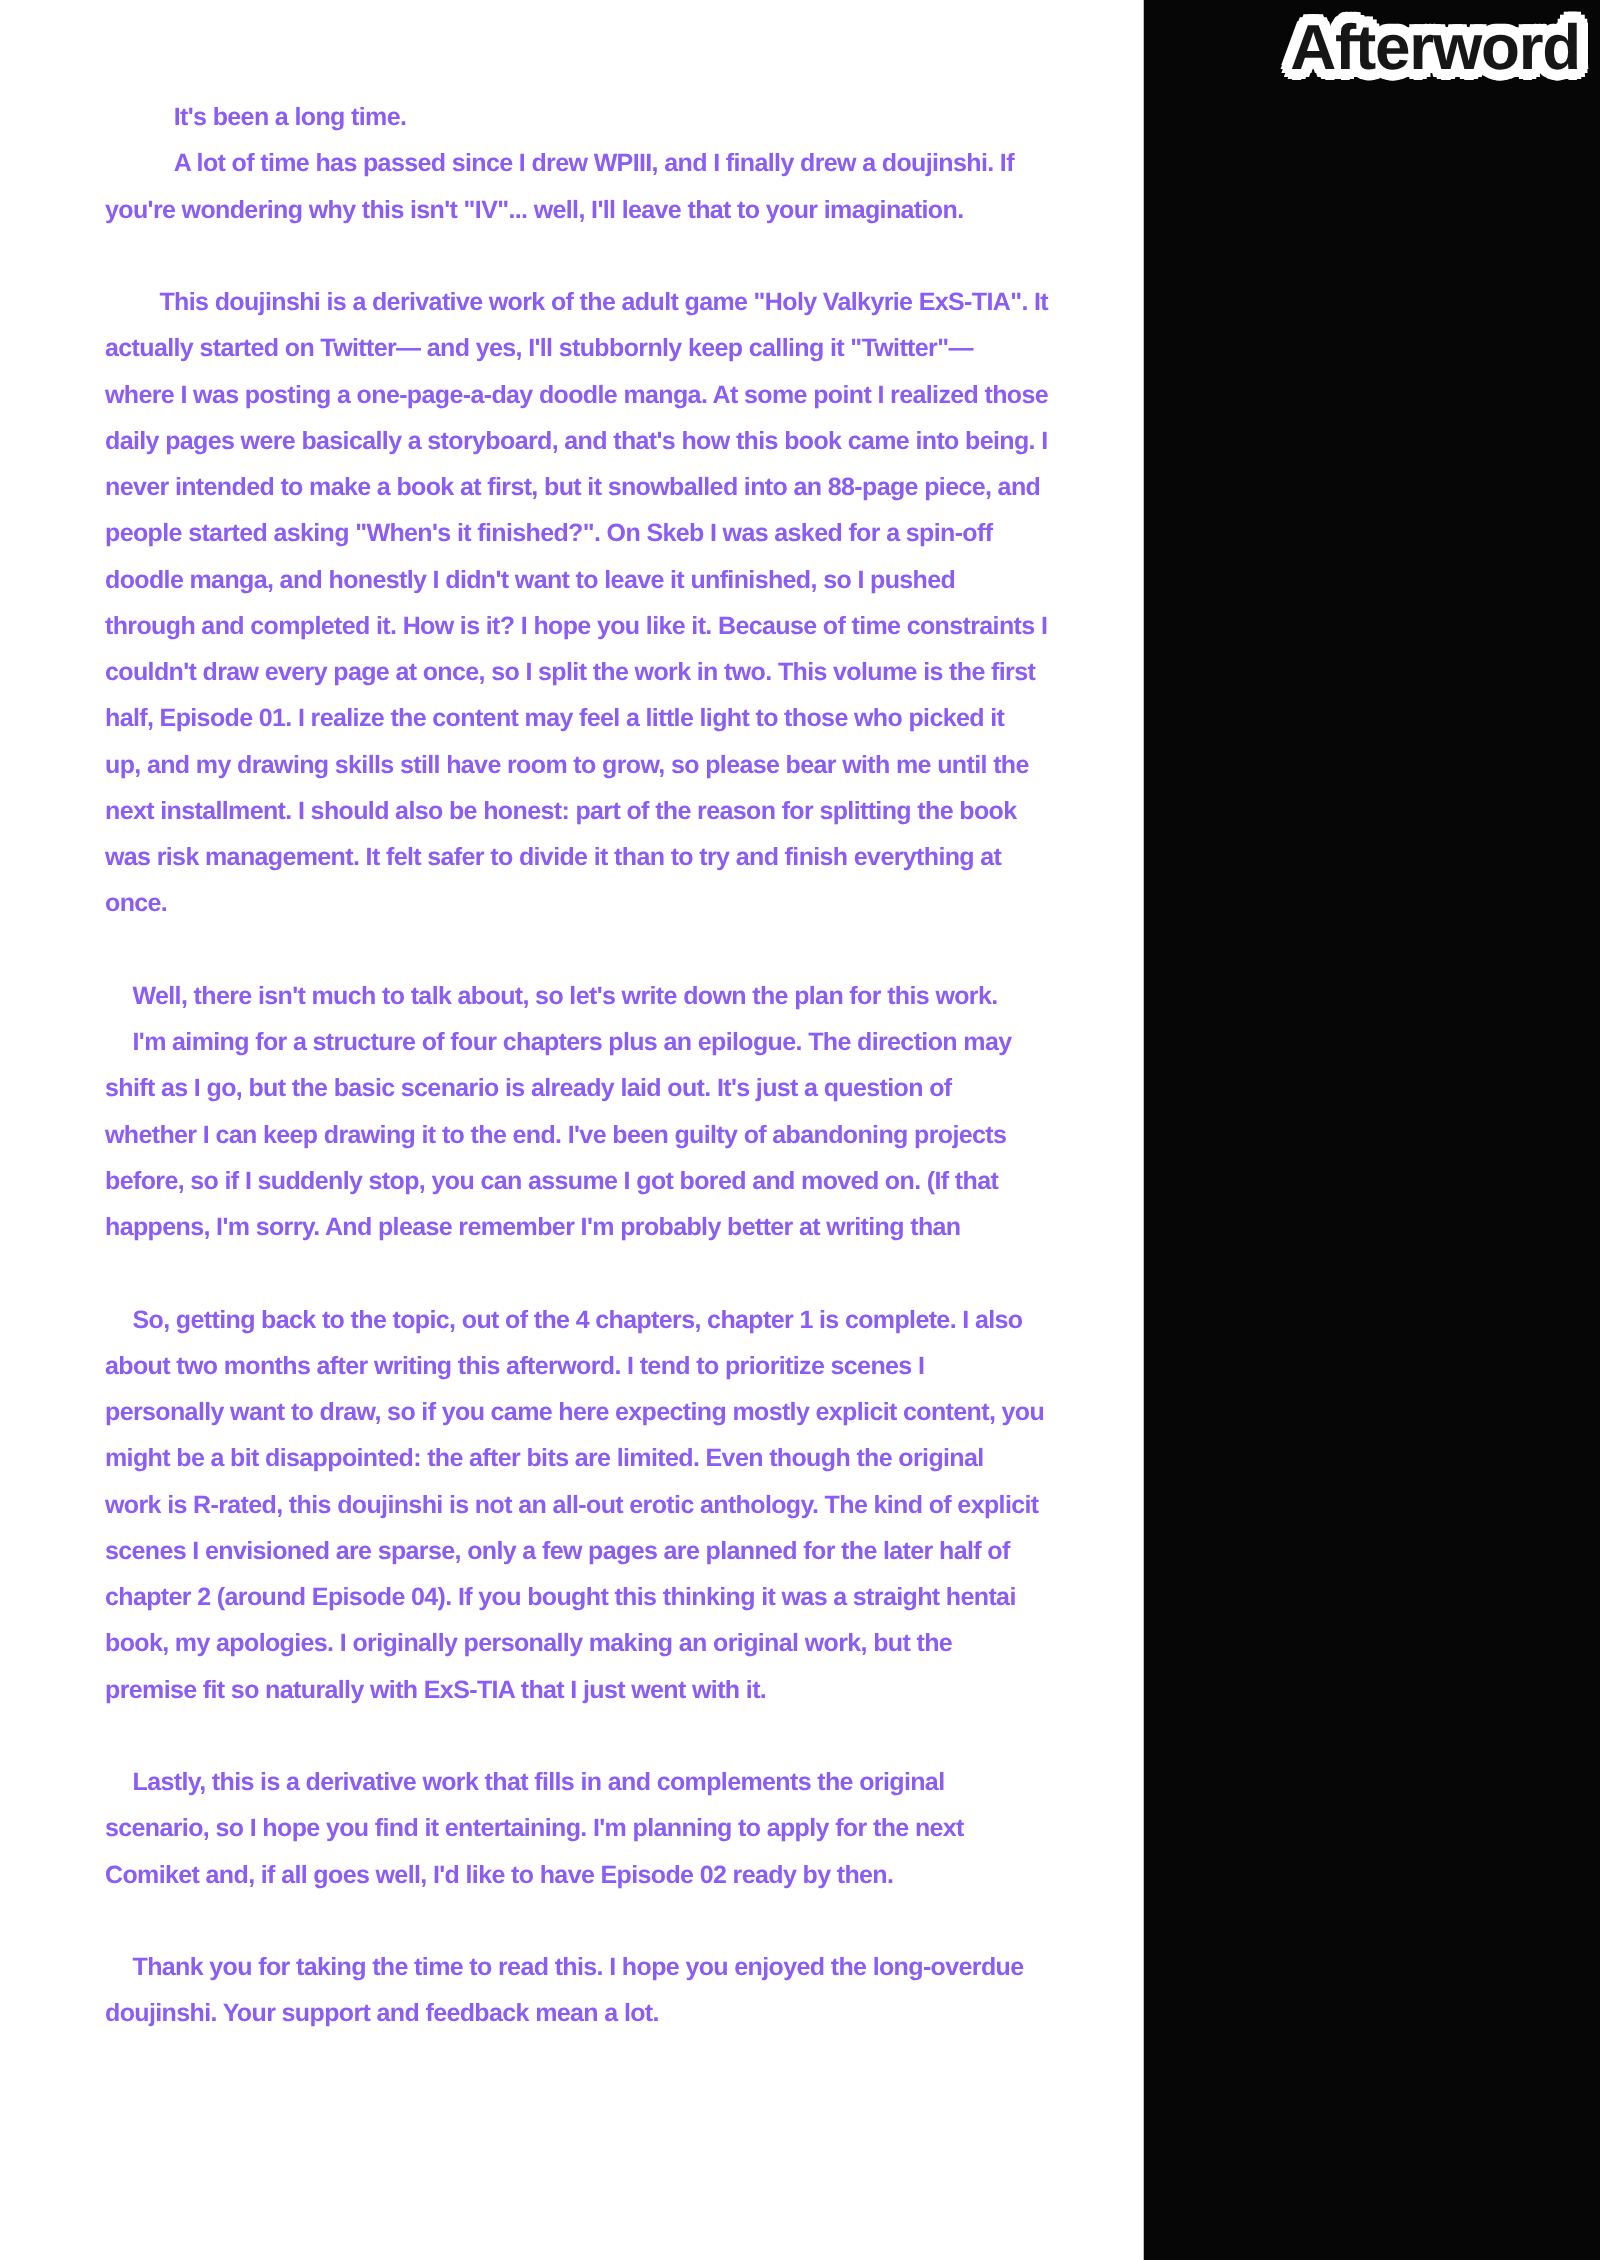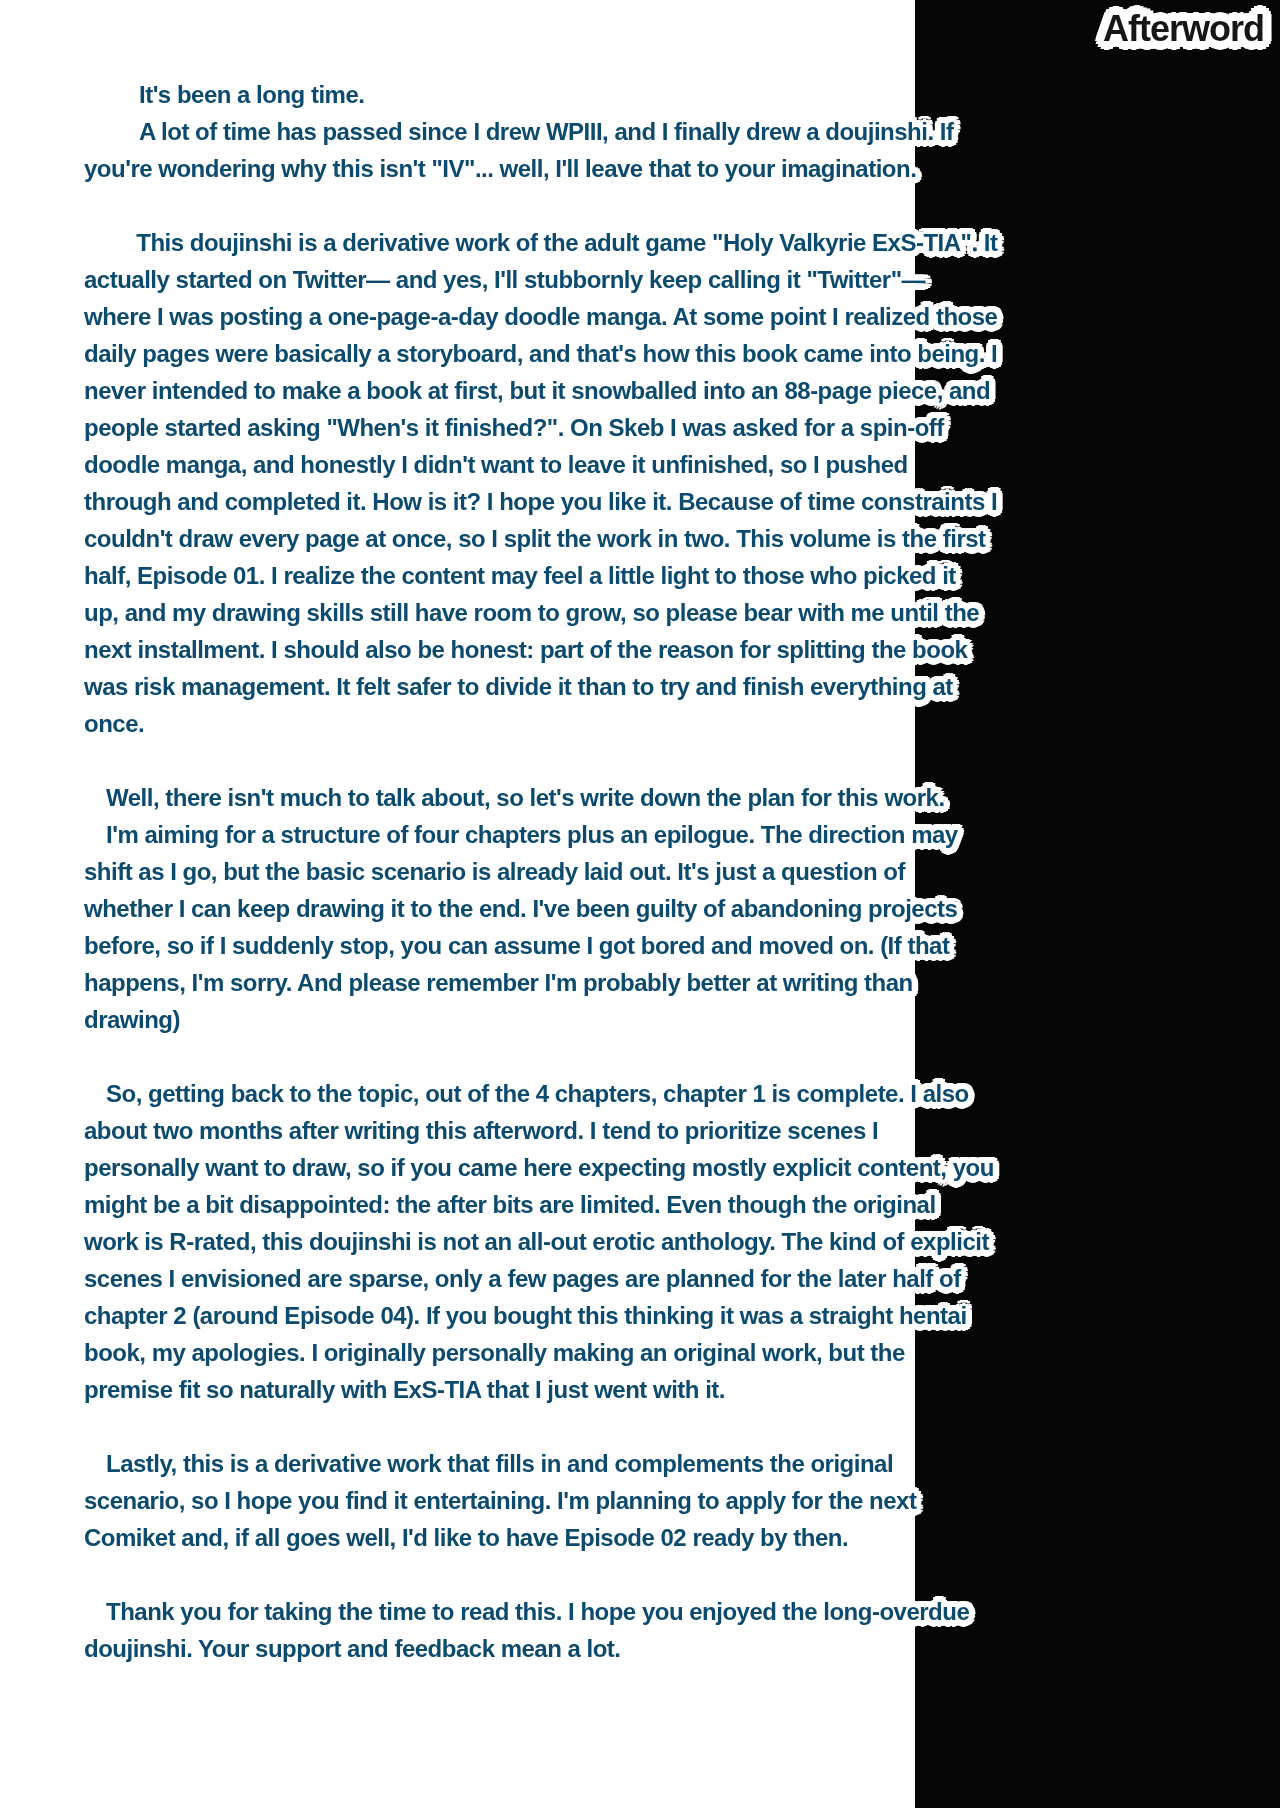--- a/index.html
+++ b/index.html
@@ -15,21 +15,21 @@
     position:absolute;
     left:915px; top:0;
     width:365px; height:1808px;
     background:#060606;
     z-index:0;
   }
   .title{
     position:absolute;
     top:8px; right:16px;
     z-index:2;
-    font-size:36px;
+    font-size:51px;
     font-weight:700;
     letter-spacing:-1px;
     color:#161616;
     white-space:nowrap;
     text-shadow:
       9px 0 0 #fff, 8.3px 3.4px 0 #fff, 6.4px 6.4px 0 #fff, 3.4px 8.3px 0 #fff,
       0 9px 0 #fff, -3.4px 8.3px 0 #fff, -6.4px 6.4px 0 #fff, -8.3px 3.4px 0 #fff,
       -9px 0 0 #fff, -8.3px -3.4px 0 #fff, -6.4px -6.4px 0 #fff, -3.4px -8.3px 0 #fff,
       0 -9px 0 #fff, 3.4px -8.3px 0 #fff, 6.4px -6.4px 0 #fff, 8.3px -3.4px 0 #fff,
       5px 0 0 #fff, 3.5px 3.5px 0 #fff, 0 5px 0 #fff, -3.5px 3.5px 0 #fff,
@@ -37,25 +37,25 @@
   }
   .content{
     position:absolute;
     left:84px; top:76px;
     z-index:1;
   }
   .para{
     margin:0 0 37px 0;
   }
   .line{
-    font-size:24px;
+    font-size:20px;
     font-weight:700;
     letter-spacing:-0.5px;
     line-height:37px;
-    color:#0c4a6e;
+    color:#8b5cf6;
     white-space:nowrap;
     text-shadow:
       6.5px 0 0 #fff, 6px 2.5px 0 #fff, 4.6px 4.6px 0 #fff, 2.5px 6px 0 #fff,
       0 6.5px 0 #fff, -2.5px 6px 0 #fff, -4.6px 4.6px 0 #fff, -6px 2.5px 0 #fff,
       -6.5px 0 0 #fff, -6px -2.5px 0 #fff, -4.6px -4.6px 0 #fff, -2.5px -6px 0 #fff,
       0 -6.5px 0 #fff, 2.5px -6px 0 #fff, 4.6px -4.6px 0 #fff, 6px -2.5px 0 #fff,
       3.5px 0 0 #fff, 2.5px 2.5px 0 #fff, 0 3.5px 0 #fff, -2.5px 2.5px 0 #fff,
       -3.5px 0 0 #fff, -2.5px -2.5px 0 #fff, 0 -3.5px 0 #fff, 2.5px -2.5px 0 #fff;
   }
 </style>
@@ -87,21 +87,20 @@
         <div class="line">was risk management. It felt safer to divide it than to try and finish everything at</div>
         <div class="line">once.</div>
       </div>
       <div class="para">
         <div class="line" style="padding-left: 22px;">Well, there isn't much to talk about, so let's write down the plan for this work.</div>
         <div class="line" style="padding-left: 22px;">I'm aiming for a structure of four chapters plus an epilogue. The direction may</div>
         <div class="line">shift as I go, but the basic scenario is already laid out. It's just a question of</div>
         <div class="line">whether I can keep drawing it to the end. I've been guilty of abandoning projects</div>
         <div class="line">before, so if I suddenly stop, you can assume I got bored and moved on. (If that</div>
         <div class="line">happens, I'm sorry. And please remember I'm probably better at writing than</div>
-        <div class="line">drawing)</div>
       </div>
       <div class="para">
         <div class="line" style="padding-left: 22px;">So, getting back to the topic, out of the 4 chapters, chapter 1 is complete. I also</div>
         <div class="line">about two months after writing this afterword. I tend to prioritize scenes I</div>
         <div class="line">personally want to draw, so if you came here expecting mostly explicit content, you</div>
         <div class="line">might be a bit disappointed: the after bits are limited. Even though the original</div>
         <div class="line">work is R-rated, this doujinshi is not an all-out erotic anthology. The kind of explicit</div>
         <div class="line">scenes I envisioned are sparse, only a few pages are planned for the later half of</div>
         <div class="line">chapter 2 (around Episode 04). If you bought this thinking it was a straight hentai</div>
         <div class="line">book, my apologies. I originally personally making an original work, but the</div>

